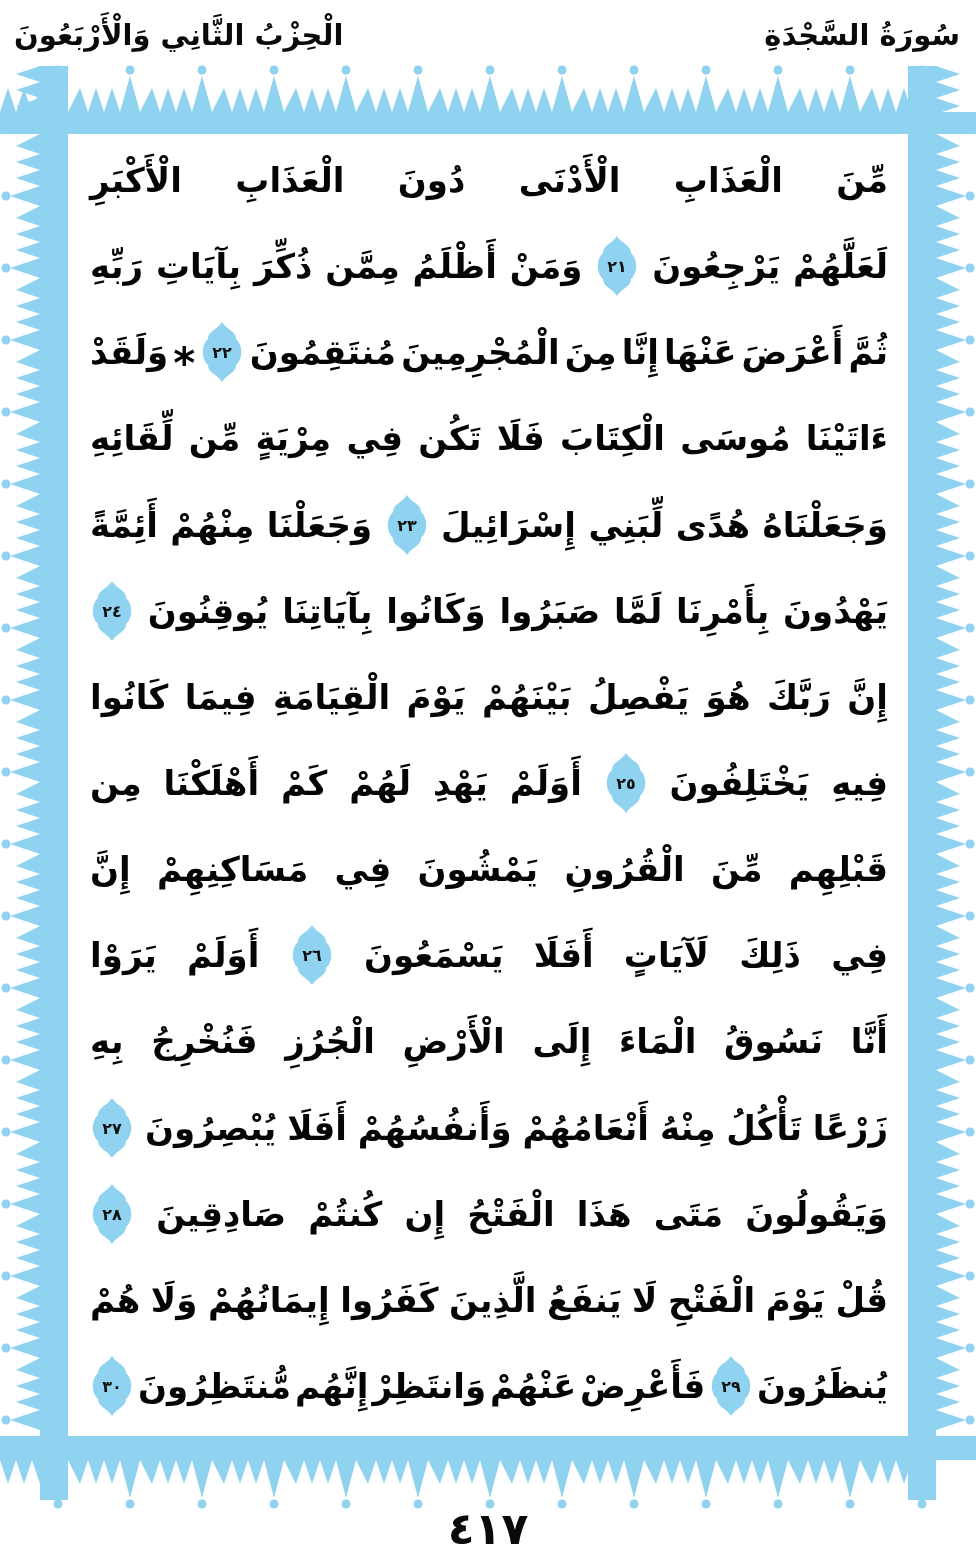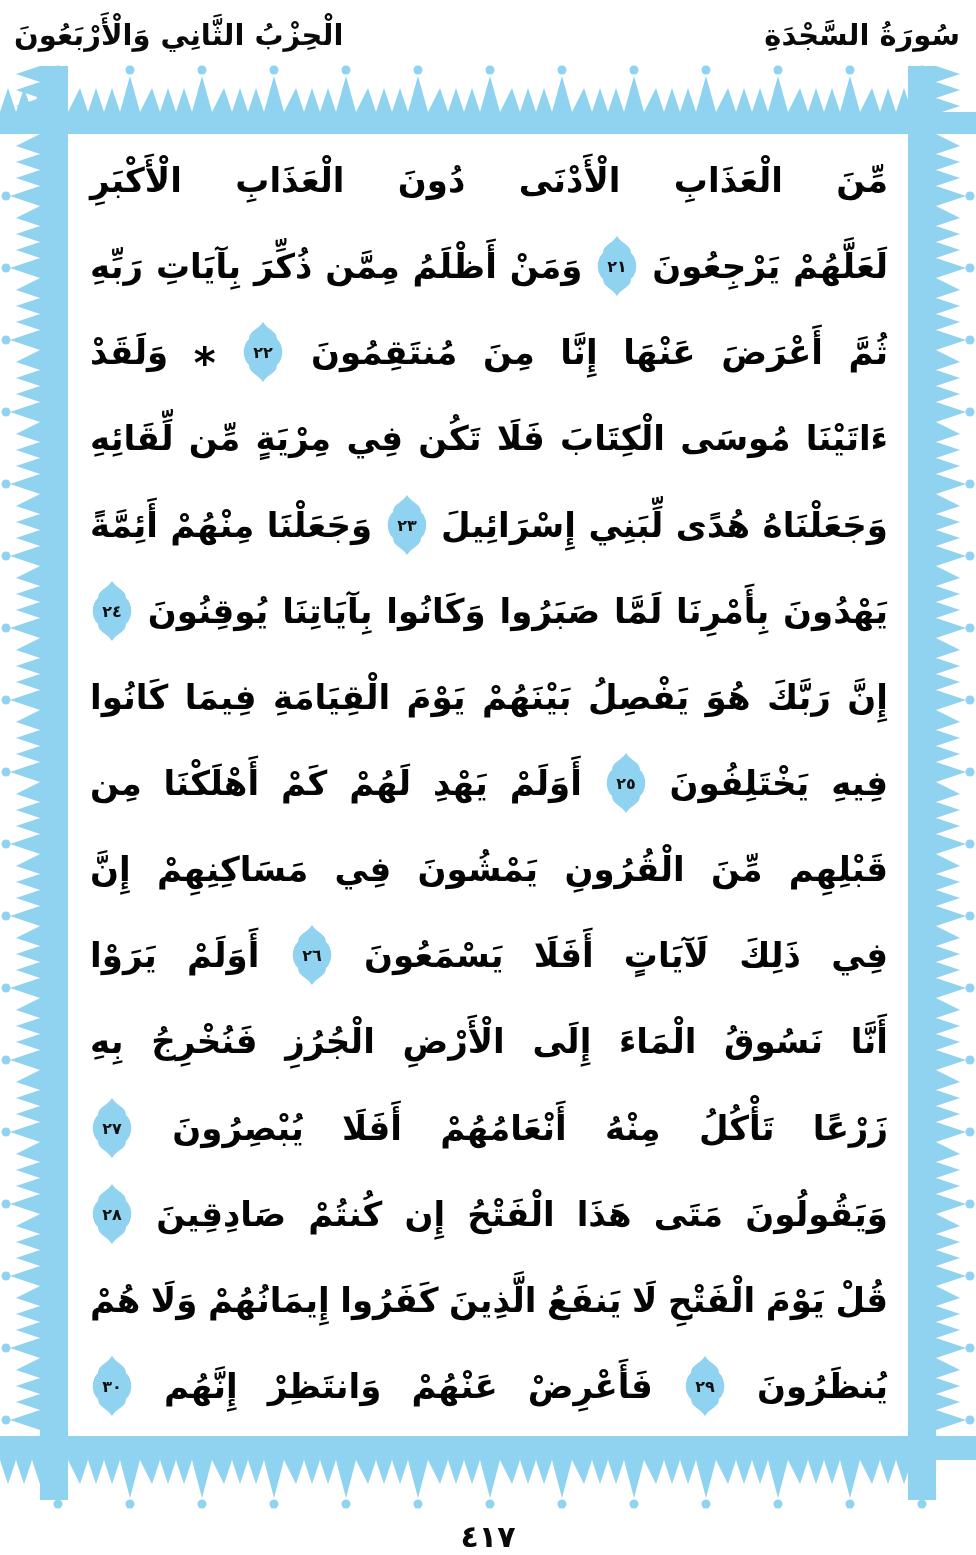--- a/index.html
+++ b/index.html
@@ -44,21 +44,21 @@
   }
   .hizb-star{
     display:inline-block;flex:0 0 auto;
     font-size:42px;font-weight:bold;line-height:1;
     position:relative;top:0.28em;
   }
   
   .page-num{
     position:absolute;left:0;bottom:1px;width:100%;
     text-align:center;
-    font-size:30px;font-weight:bold;color:#0a0a0a;
+    font-size:44px;font-weight:bold;color:#0a0a0a;
   }
 </style>
 </head>
 <body>
 
 <div class="page">
 
   <div class="hdr surah">سُورَةُ السَّجْدَةِ</div>
   <div class="hdr hizb">الْحِزْبُ الثَّانِي وَالْأَرْبَعُونَ</div>
 
@@ -157,20 +157,21 @@
         <span class="qword">ذُكِّرَ</span>
         <span class="qword">بِآيَاتِ</span>
         <span class="qword">رَبِّهِ</span>
       </div>
       <div class="qline">
         <span class="qword">ثُمَّ</span>
         <span class="qword">أَعْرَضَ</span>
         <span class="qword">عَنْهَا</span>
         <span class="qword">إِنَّا</span>
         <span class="qword">مِنَ</span>
+        <span class="qword">الْمُجْرِمِينَ</span>
         <span class="qword">مُنتَقِمُونَ</span>
         <span class="ayah-marker">
           <svg width="44" height="62" viewBox="0 0 44 62">
             <path d="M22 1 C27 9 36 10 36 18 C43 24 43 38 36 44 C36 52 27 53 22 61 C17 53 8 52 8 44 C1 38 1 24 8 18 C8 10 17 9 22 1 Z" fill="#8FD3F0"></path>
             <text x="22" y="37" text-anchor="middle" font-family="DejaVu Sans, sans-serif" font-size="16" font-weight="bold" fill="#111111">٢٢</text>
           </svg>
         </span>
         <span class="hizb-star">*</span>
         <span class="qword">وَلَقَدْ</span>
       </div>
@@ -274,20 +275,21 @@
         <span class="qword">الْأَرْضِ</span>
         <span class="qword">الْجُرُزِ</span>
         <span class="qword">فَنُخْرِجُ</span>
         <span class="qword">بِهِ</span>
       </div>
       <div class="qline">
         <span class="qword">زَرْعًا</span>
         <span class="qword">تَأْكُلُ</span>
         <span class="qword">مِنْهُ</span>
         <span class="qword">أَنْعَامُهُمْ</span>
+        <span class="qword">وَأَنفُسُهُمْ</span>
         <span class="qword">أَفَلَا</span>
         <span class="qword">يُبْصِرُونَ</span>
         <span class="ayah-marker">
           <svg width="44" height="62" viewBox="0 0 44 62">
             <path d="M22 1 C27 9 36 10 36 18 C43 24 43 38 36 44 C36 52 27 53 22 61 C17 53 8 52 8 44 C1 38 1 24 8 18 C8 10 17 9 22 1 Z" fill="#8FD3F0"></path>
             <text x="22" y="37" text-anchor="middle" font-family="DejaVu Sans, sans-serif" font-size="16" font-weight="bold" fill="#111111">٢٧</text>
           </svg>
         </span>
       </div>
       <div class="qline">
@@ -322,20 +324,21 @@
         <span class="ayah-marker">
           <svg width="44" height="62" viewBox="0 0 44 62">
             <path d="M22 1 C27 9 36 10 36 18 C43 24 43 38 36 44 C36 52 27 53 22 61 C17 53 8 52 8 44 C1 38 1 24 8 18 C8 10 17 9 22 1 Z" fill="#8FD3F0"></path>
             <text x="22" y="37" text-anchor="middle" font-family="DejaVu Sans, sans-serif" font-size="16" font-weight="bold" fill="#111111">٢٩</text>
           </svg>
         </span>
         <span class="qword">فَأَعْرِضْ</span>
         <span class="qword">عَنْهُمْ</span>
         <span class="qword">وَانتَظِرْ</span>
         <span class="qword">إِنَّهُم</span>
+        <span class="qword">مُّنتَظِرُونَ</span>
         <span class="ayah-marker">
           <svg width="44" height="62" viewBox="0 0 44 62">
             <path d="M22 1 C27 9 36 10 36 18 C43 24 43 38 36 44 C36 52 27 53 22 61 C17 53 8 52 8 44 C1 38 1 24 8 18 C8 10 17 9 22 1 Z" fill="#8FD3F0"></path>
             <text x="22" y="37" text-anchor="middle" font-family="DejaVu Sans, sans-serif" font-size="16" font-weight="bold" fill="#111111">٣٠</text>
           </svg>
         </span>
       </div>
     </div>
 
   <div class="page-num">٤١٧</div>

